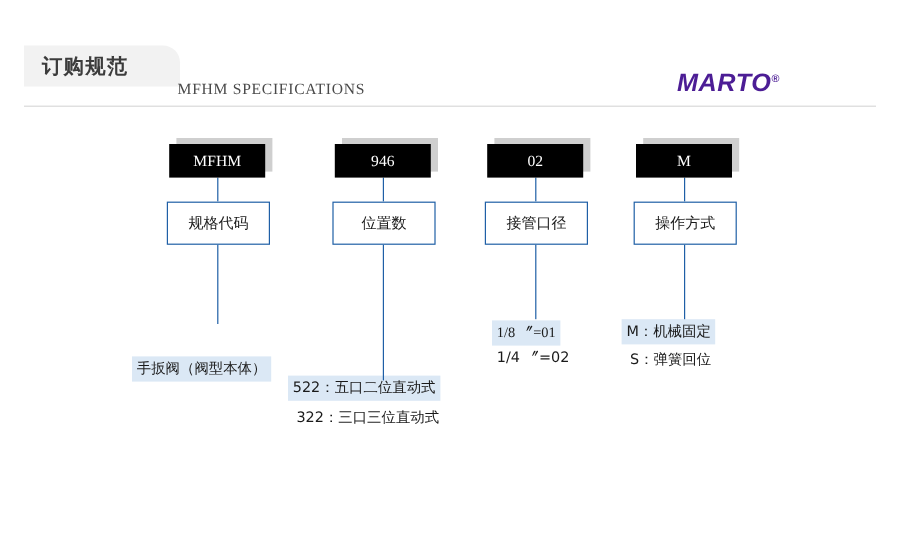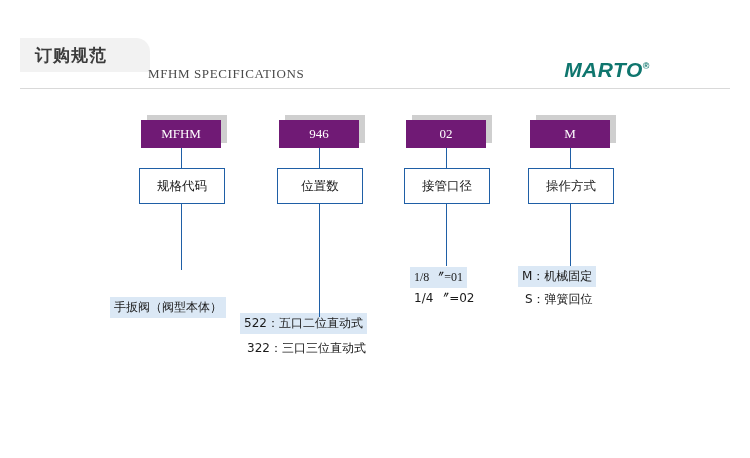--- a/index.html
+++ b/index.html
@@ -59,35 +59,35 @@
     background: #d9d9d9;
   }
   .brand {
     position: absolute;
     right: 22px;
     top: 58px;
     font-family: "Liberation Sans", sans-serif;
     font-size: 21px;
     font-weight: bold;
     font-style: italic;
-    color: #0f766e;
+    color: #4c1d95;
     letter-spacing: 0.5px;
   }
   .brand sup {
     font-size: 9px;
     font-style: normal;
     vertical-align: super;
   }
 
   
   .code-box {
     position: absolute;
     width: 80px;
     height: 28px;
-    background: #701a75;
+    background: #000000;
     color: #ffffff;
     font-family: "Liberation Serif", serif;
     font-size: 13px;
     display: flex;
     align-items: center;
     justify-content: center;
     z-index: 3;
   }
   .code-shadow {
     position: absolute;

